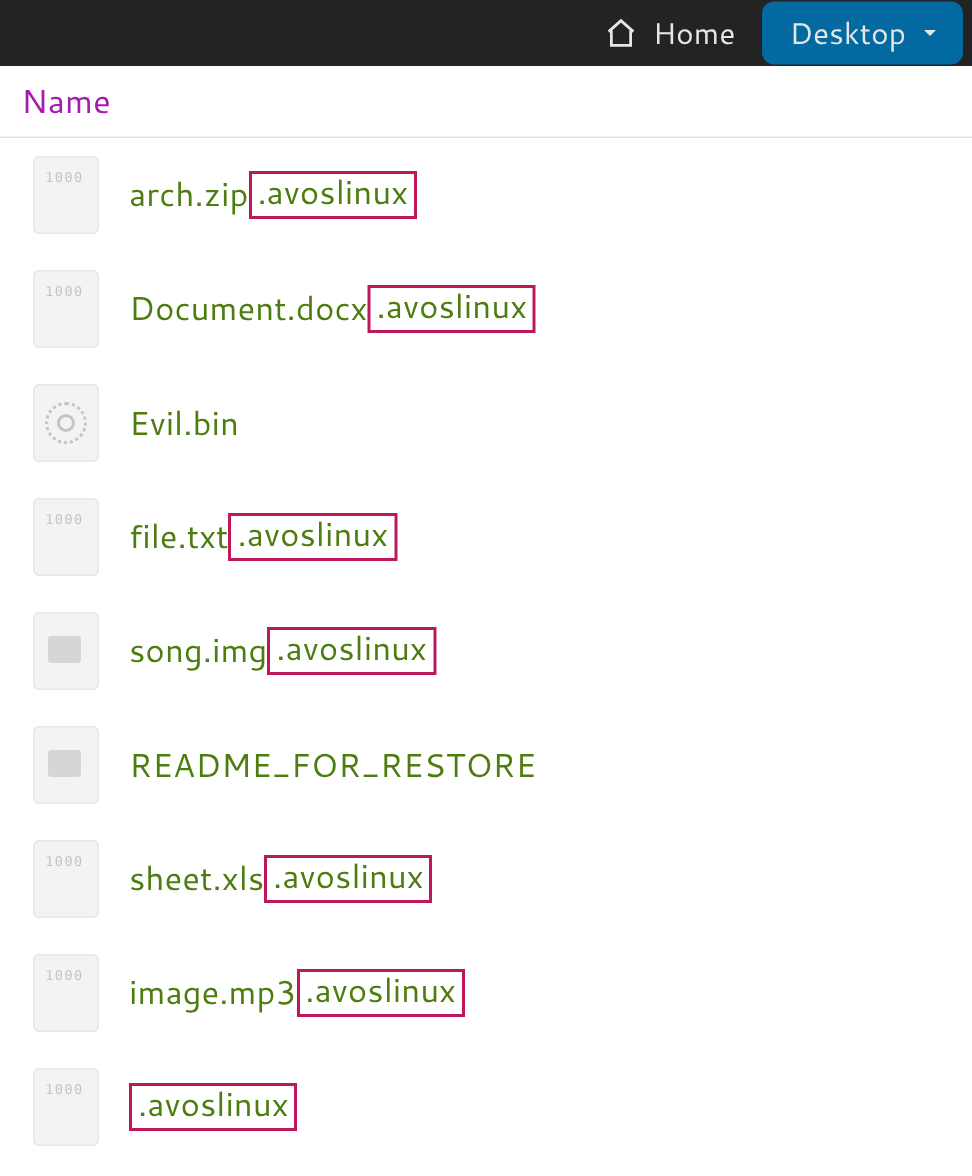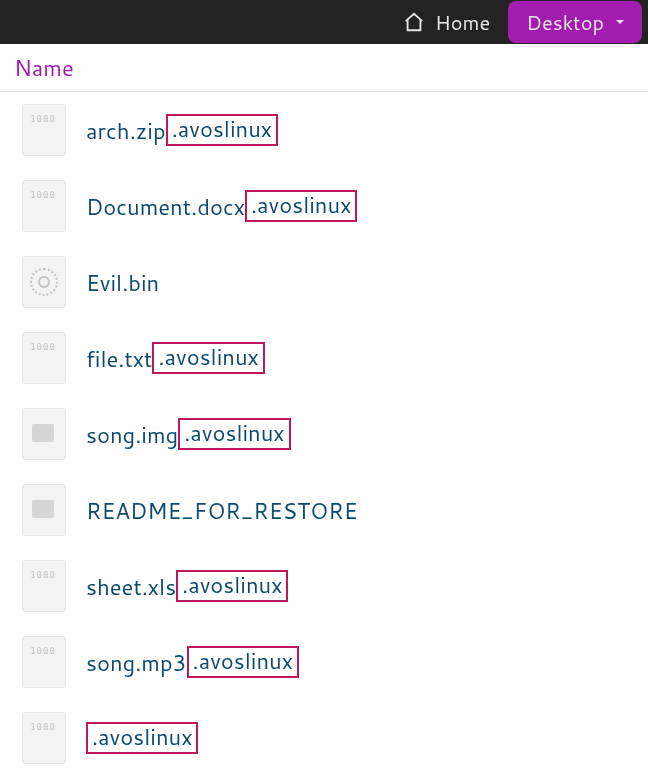--- a/index.html
+++ b/index.html
@@ -16,21 +16,21 @@
     display:flex;
     align-items:center;
     height:42px;
     color:#e6e6e6;
     font-size:20px;
   }
   .home-seg {
     padding:0 16px 0 10px;
   }
   .desktop-seg {
-    background:#a21caf;
+    background:#0369a1;
     border-radius:8px;
     padding:0 14px 0 18px;
     margin-left:2px;
   }
   .home-icon {
     width:22px; height:22px;
     margin-right:10px;
   }
   .chev-icon {
     width:16px; height:16px;
@@ -94,23 +94,23 @@
   .file-icon.note::before {
     content:"";
     position:absolute;
     top:16px; left:10px;
     width:22px; height:18px;
     background:#d6d6d6;
     border-radius:2px;
   }
   .filename {
     font-size:22px;
-    color:#0c4a6e;
-    display:flex;
-    align-items:center;
+    color:#4d7c0f;
+    display:flex;
+    align-items:flex-start;
   }
   .highlight {
     border:2px solid #be185d;
     padding:0 4px 2px 4px;
     line-height:26px;
   }
 </style>
 </head>
 <body>
 
@@ -178,21 +178,21 @@
     <div class="file-row">
       <div class="file-icon binary"></div>
       <div class="filename">
         <span>sheet.xls</span>
         <span class="highlight">.avoslinux</span>
       </div>
     </div>
     <div class="file-row">
       <div class="file-icon binary"></div>
       <div class="filename">
-        <span>song.mp3</span>
+        <span>image.mp3</span>
         <span class="highlight">.avoslinux</span>
       </div>
     </div>
     <div class="file-row">
       <div class="file-icon binary"></div>
       <div class="filename">
         <span class="highlight">.avoslinux</span>
       </div>
     </div>
   </div>

